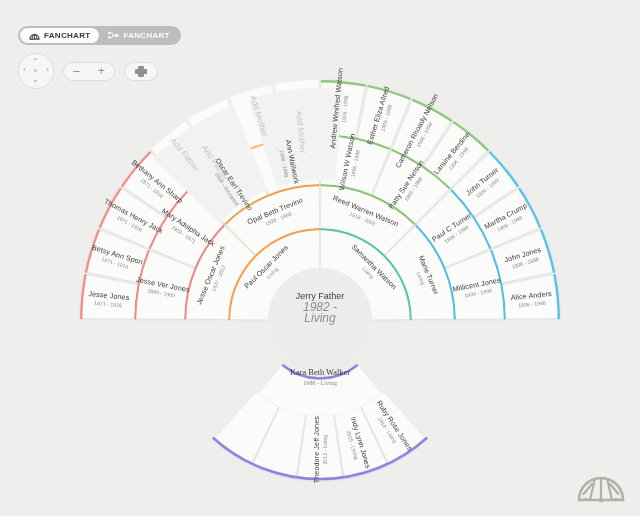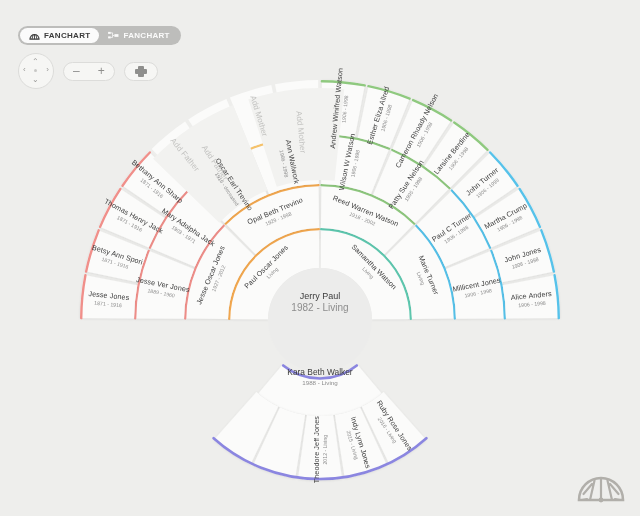--- a/index.html
+++ b/index.html
@@ -57,21 +57,21 @@
     transform-origin:50% 50%;
     white-space:nowrap;
   }
   .seg-txt .nm{display:block;font-size:7.2px;line-height:8.4px;letter-spacing:.1px;}
   .seg-txt .dt{display:block;font-size:5.2px;line-height:6.4px;color:#8d8d8d;margin-top:.5px;}
   .ghost .nm{color:#c3c3c1;font-size:8px;}
   .center-card{
     position:absolute;left:286px;top:290px;width:68px;text-align:center;
   }
   .center-card .nm{font-size:9px;color:#3c3c3c;line-height:12px;}
-  .center-card .dt{font-size:10px;color:#8d8d8d;line-height:11px;}
+  .center-card .dt{font-size:12px;color:#8d8d8d;line-height:11px;font-style:italic;}
   .kara{position:absolute;left:262px;top:367px;width:116px;text-align:center;}
   .kara .nm{font-size:8.4px;color:#3c3c3c;line-height:11px;}
   .kara .dt{font-size:6.2px;color:#8d8d8d;line-height:9px;}
   
   #watermark{position:absolute;right:14px;bottom:12px;width:50px;height:42px;opacity:.75;}
 </style>
 </head>
 <body>
 
 <div id="toolbar">
@@ -321,25 +321,25 @@
       <span class="nm">Indy Lynn Jones</span>
       <span class="dt">2015 - Living</span>
     </div>
     <div class="seg-txt" style="left: 286.5px; top: 441.5px; transform: rotate(270deg);">
       <span class="nm">Theodore Jeff Jones</span>
       <span class="dt">2012 - Living</span>
     </div>
   </div>
 
 <div class="center-card" style="z-index: 40;">
-  <div class="nm">Jerry Paul</div>
+  <div class="nm">Jerry Father</div>
   <div class="dt">1982 - Living</div>
 </div>
 
-<div class="kara" style="z-index: 40;">
+<div class="kara" style="z-index: 40; font-family: Liberation Serif, serif;">
   <div class="nm">Kara Beth Walker</div>
   <div class="dt">1988 - Living</div>
 </div>
 
 <svg id="watermark" viewBox="0 0 50 42">
   <path d="M3 38 A22 22 0 0 1 47 38 Z" fill="none" stroke="#9d9a95" stroke-width="2.6"></path>
   <path d="M25 38 L25 17 M14 38 L18.5 18.5 M36 38 L31.5 18.5
            M7.5 32 L16 22 M42.5 32 L34 22 M6 38 L11 37.2 M44 38 L39 37.2" stroke="#9d9a95" stroke-width="2.2" fill="none" stroke-linecap="round"></path>
   <circle cx="25" cy="38" r="2.4" fill="#9d9a95"></circle>
 </svg>

